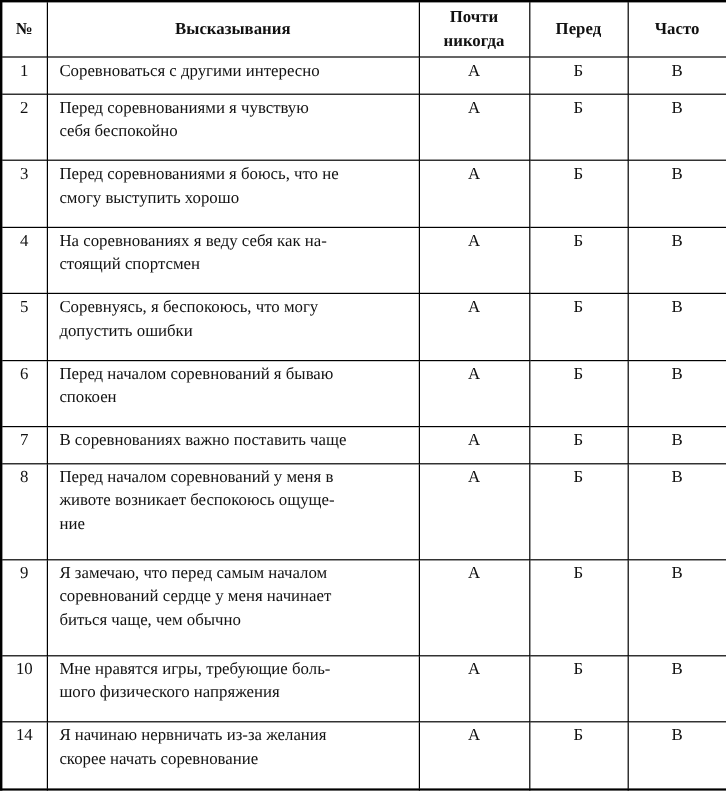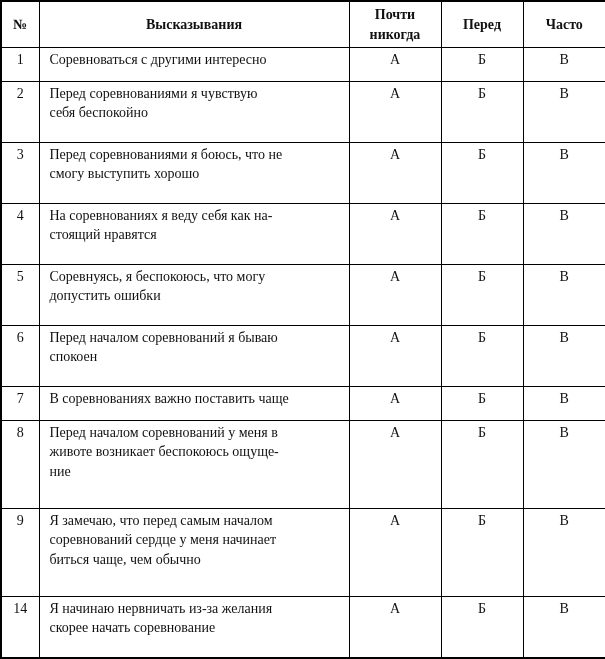--- a/index.html
+++ b/index.html
@@ -101,21 +101,21 @@
           <td class="cell-num">3</td>
           <td class="cell-statement">Перед соревнованиями я боюсь, что не
 смогу выступить хорошо</td>
           <td class="cell-answer">А</td>
           <td class="cell-answer">Б</td>
           <td class="cell-answer">В</td>
         </tr>
         <tr>
           <td class="cell-num">4</td>
           <td class="cell-statement">На соревнованиях я веду себя как на-
-стоящий нравятся</td>
+стоящий спортсмен</td>
           <td class="cell-answer">А</td>
           <td class="cell-answer">Б</td>
           <td class="cell-answer">В</td>
         </tr>
         <tr>
           <td class="cell-num">5</td>
           <td class="cell-statement">Соревнуясь, я беспокоюсь, что могу
 допустить ошибки</td>
           <td class="cell-answer">А</td>
           <td class="cell-answer">Б</td>
@@ -148,20 +148,28 @@
         <tr>
           <td class="cell-num">9</td>
           <td class="cell-statement">Я замечаю, что перед самым началом
 соревнований сердце у меня начинает
 биться чаще, чем обычно</td>
           <td class="cell-answer">А</td>
           <td class="cell-answer">Б</td>
           <td class="cell-answer">В</td>
         </tr>
         <tr>
+          <td class="cell-num">10</td>
+          <td class="cell-statement">Мне нравятся игры, требующие боль-
+шого физического напряжения</td>
+          <td class="cell-answer">А</td>
+          <td class="cell-answer">Б</td>
+          <td class="cell-answer">В</td>
+        </tr>
+        <tr>
           <td class="cell-num">14</td>
           <td class="cell-statement">Я начинаю нервничать из-за желания
 скорее начать соревнование</td>
           <td class="cell-answer">А</td>
           <td class="cell-answer">Б</td>
           <td class="cell-answer">В</td>
         </tr>
       </tbody>
   </table>
 </div>

